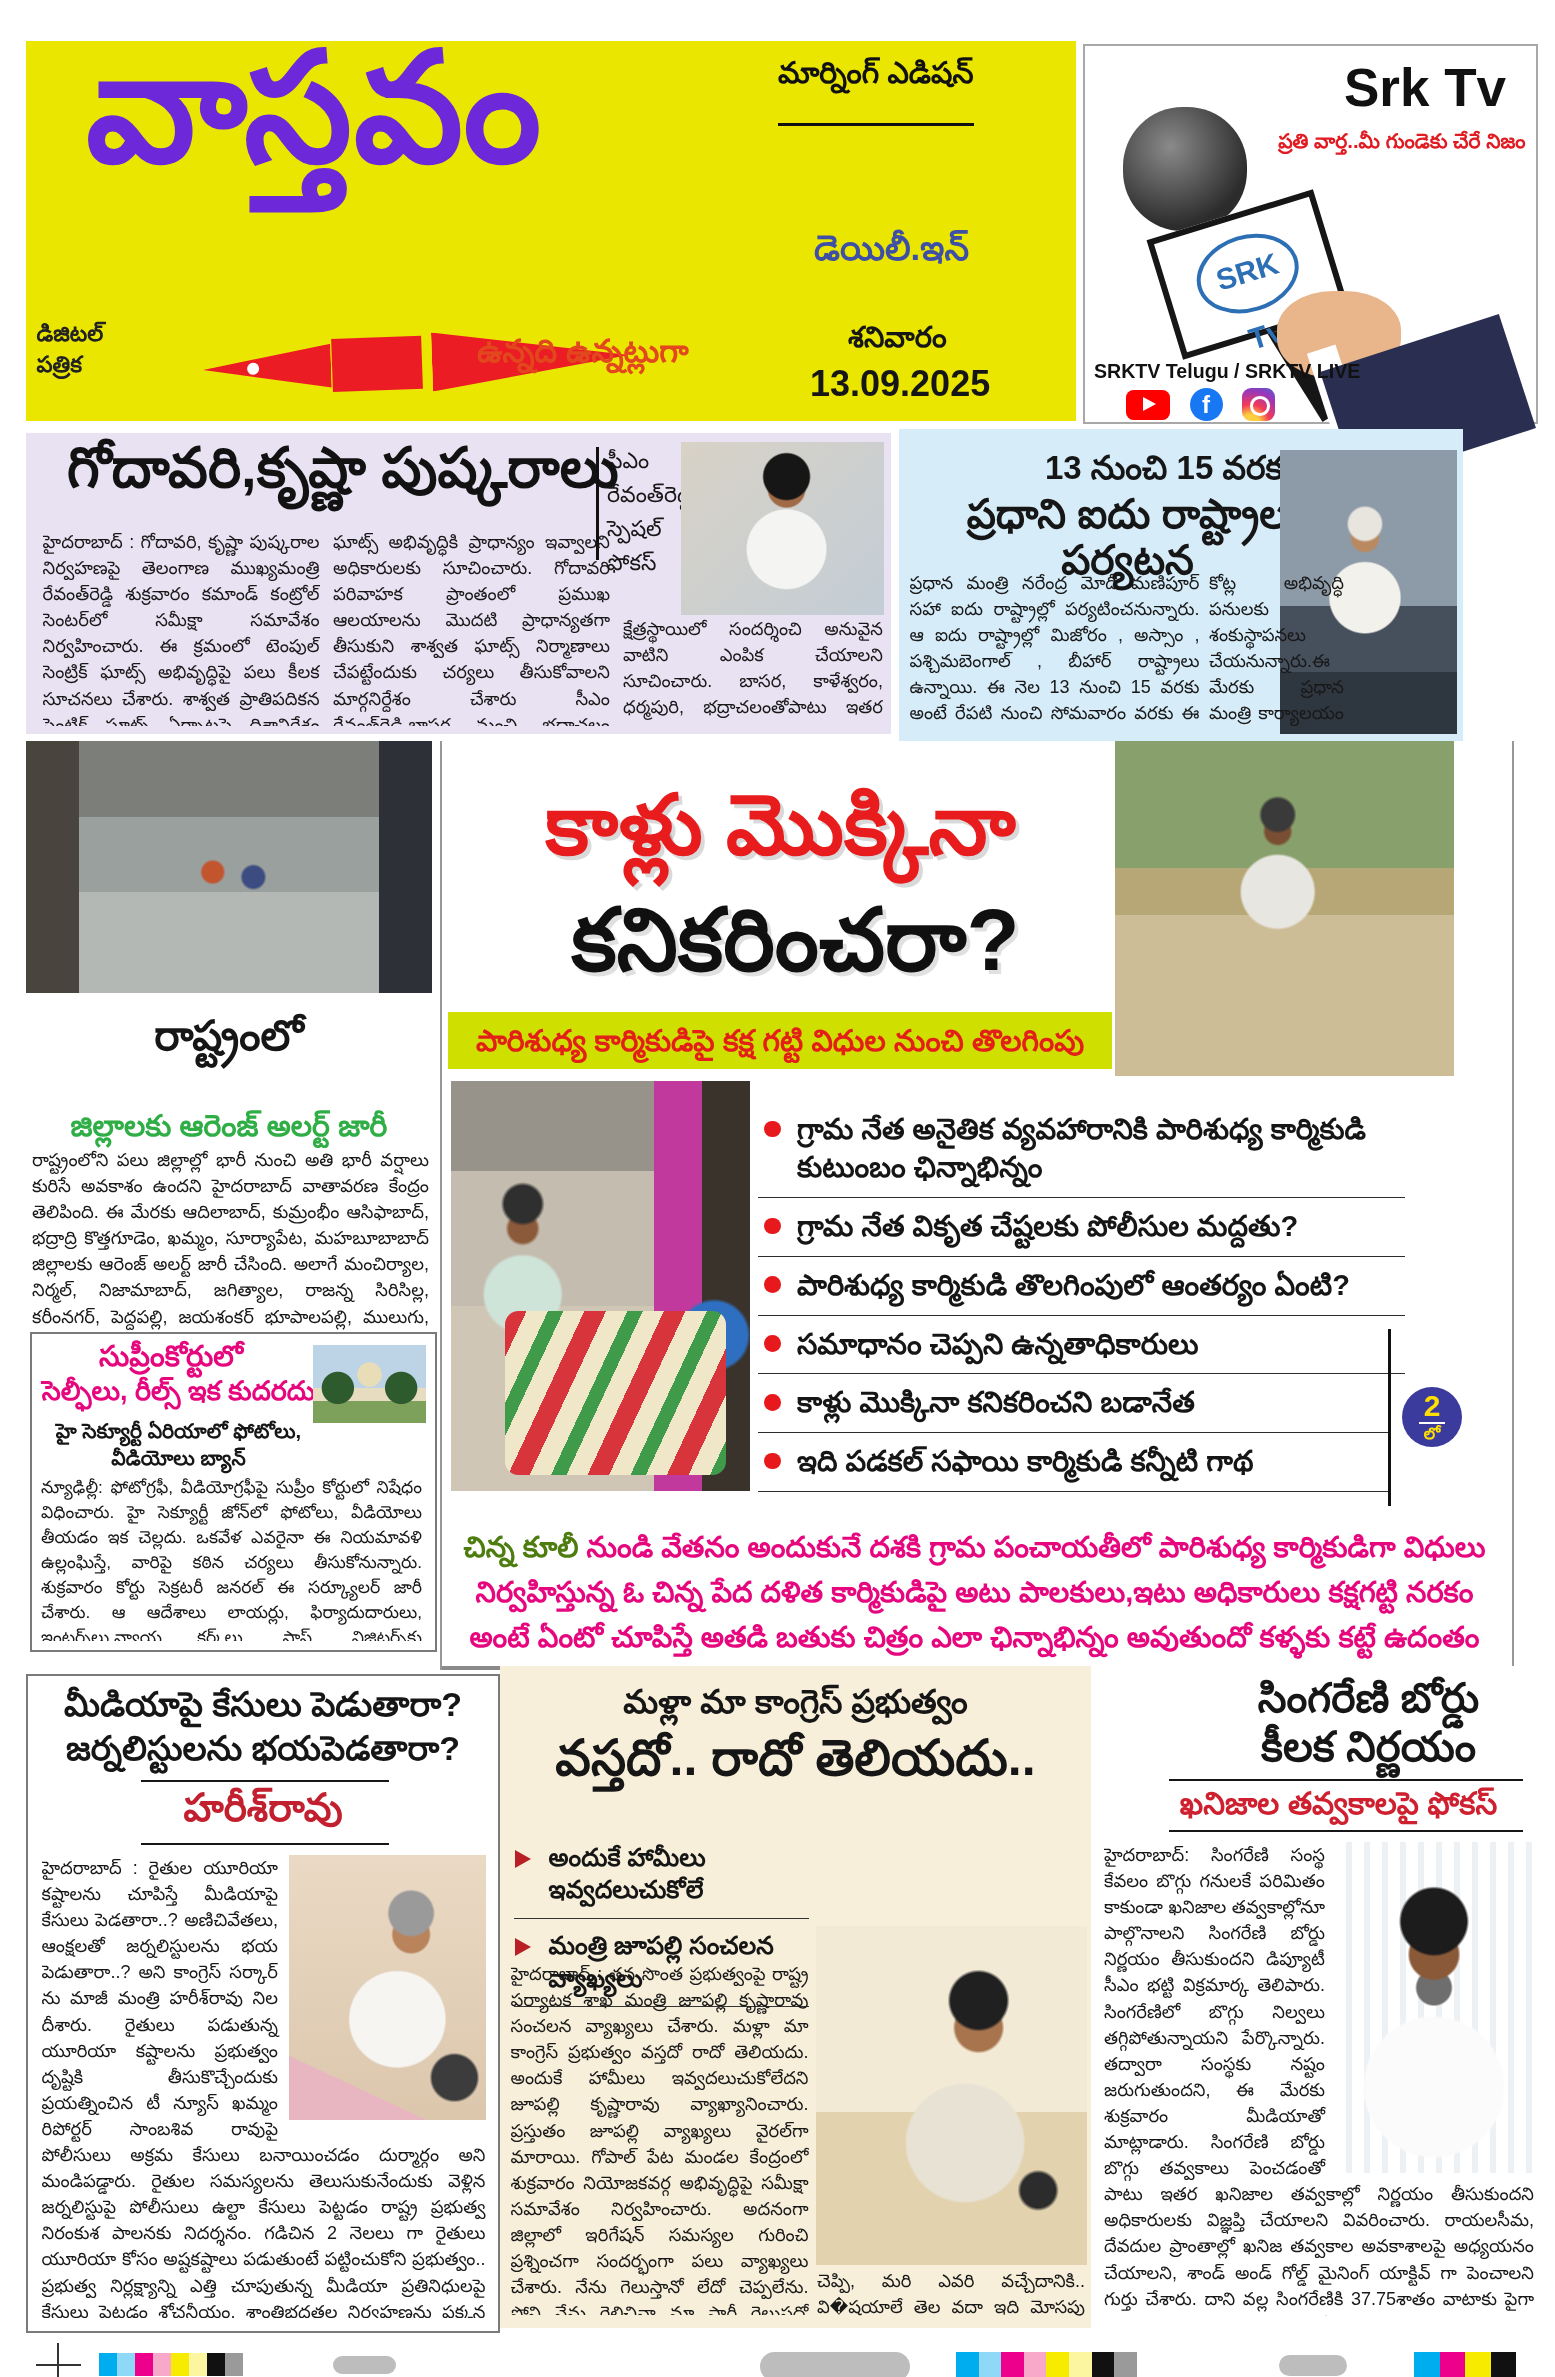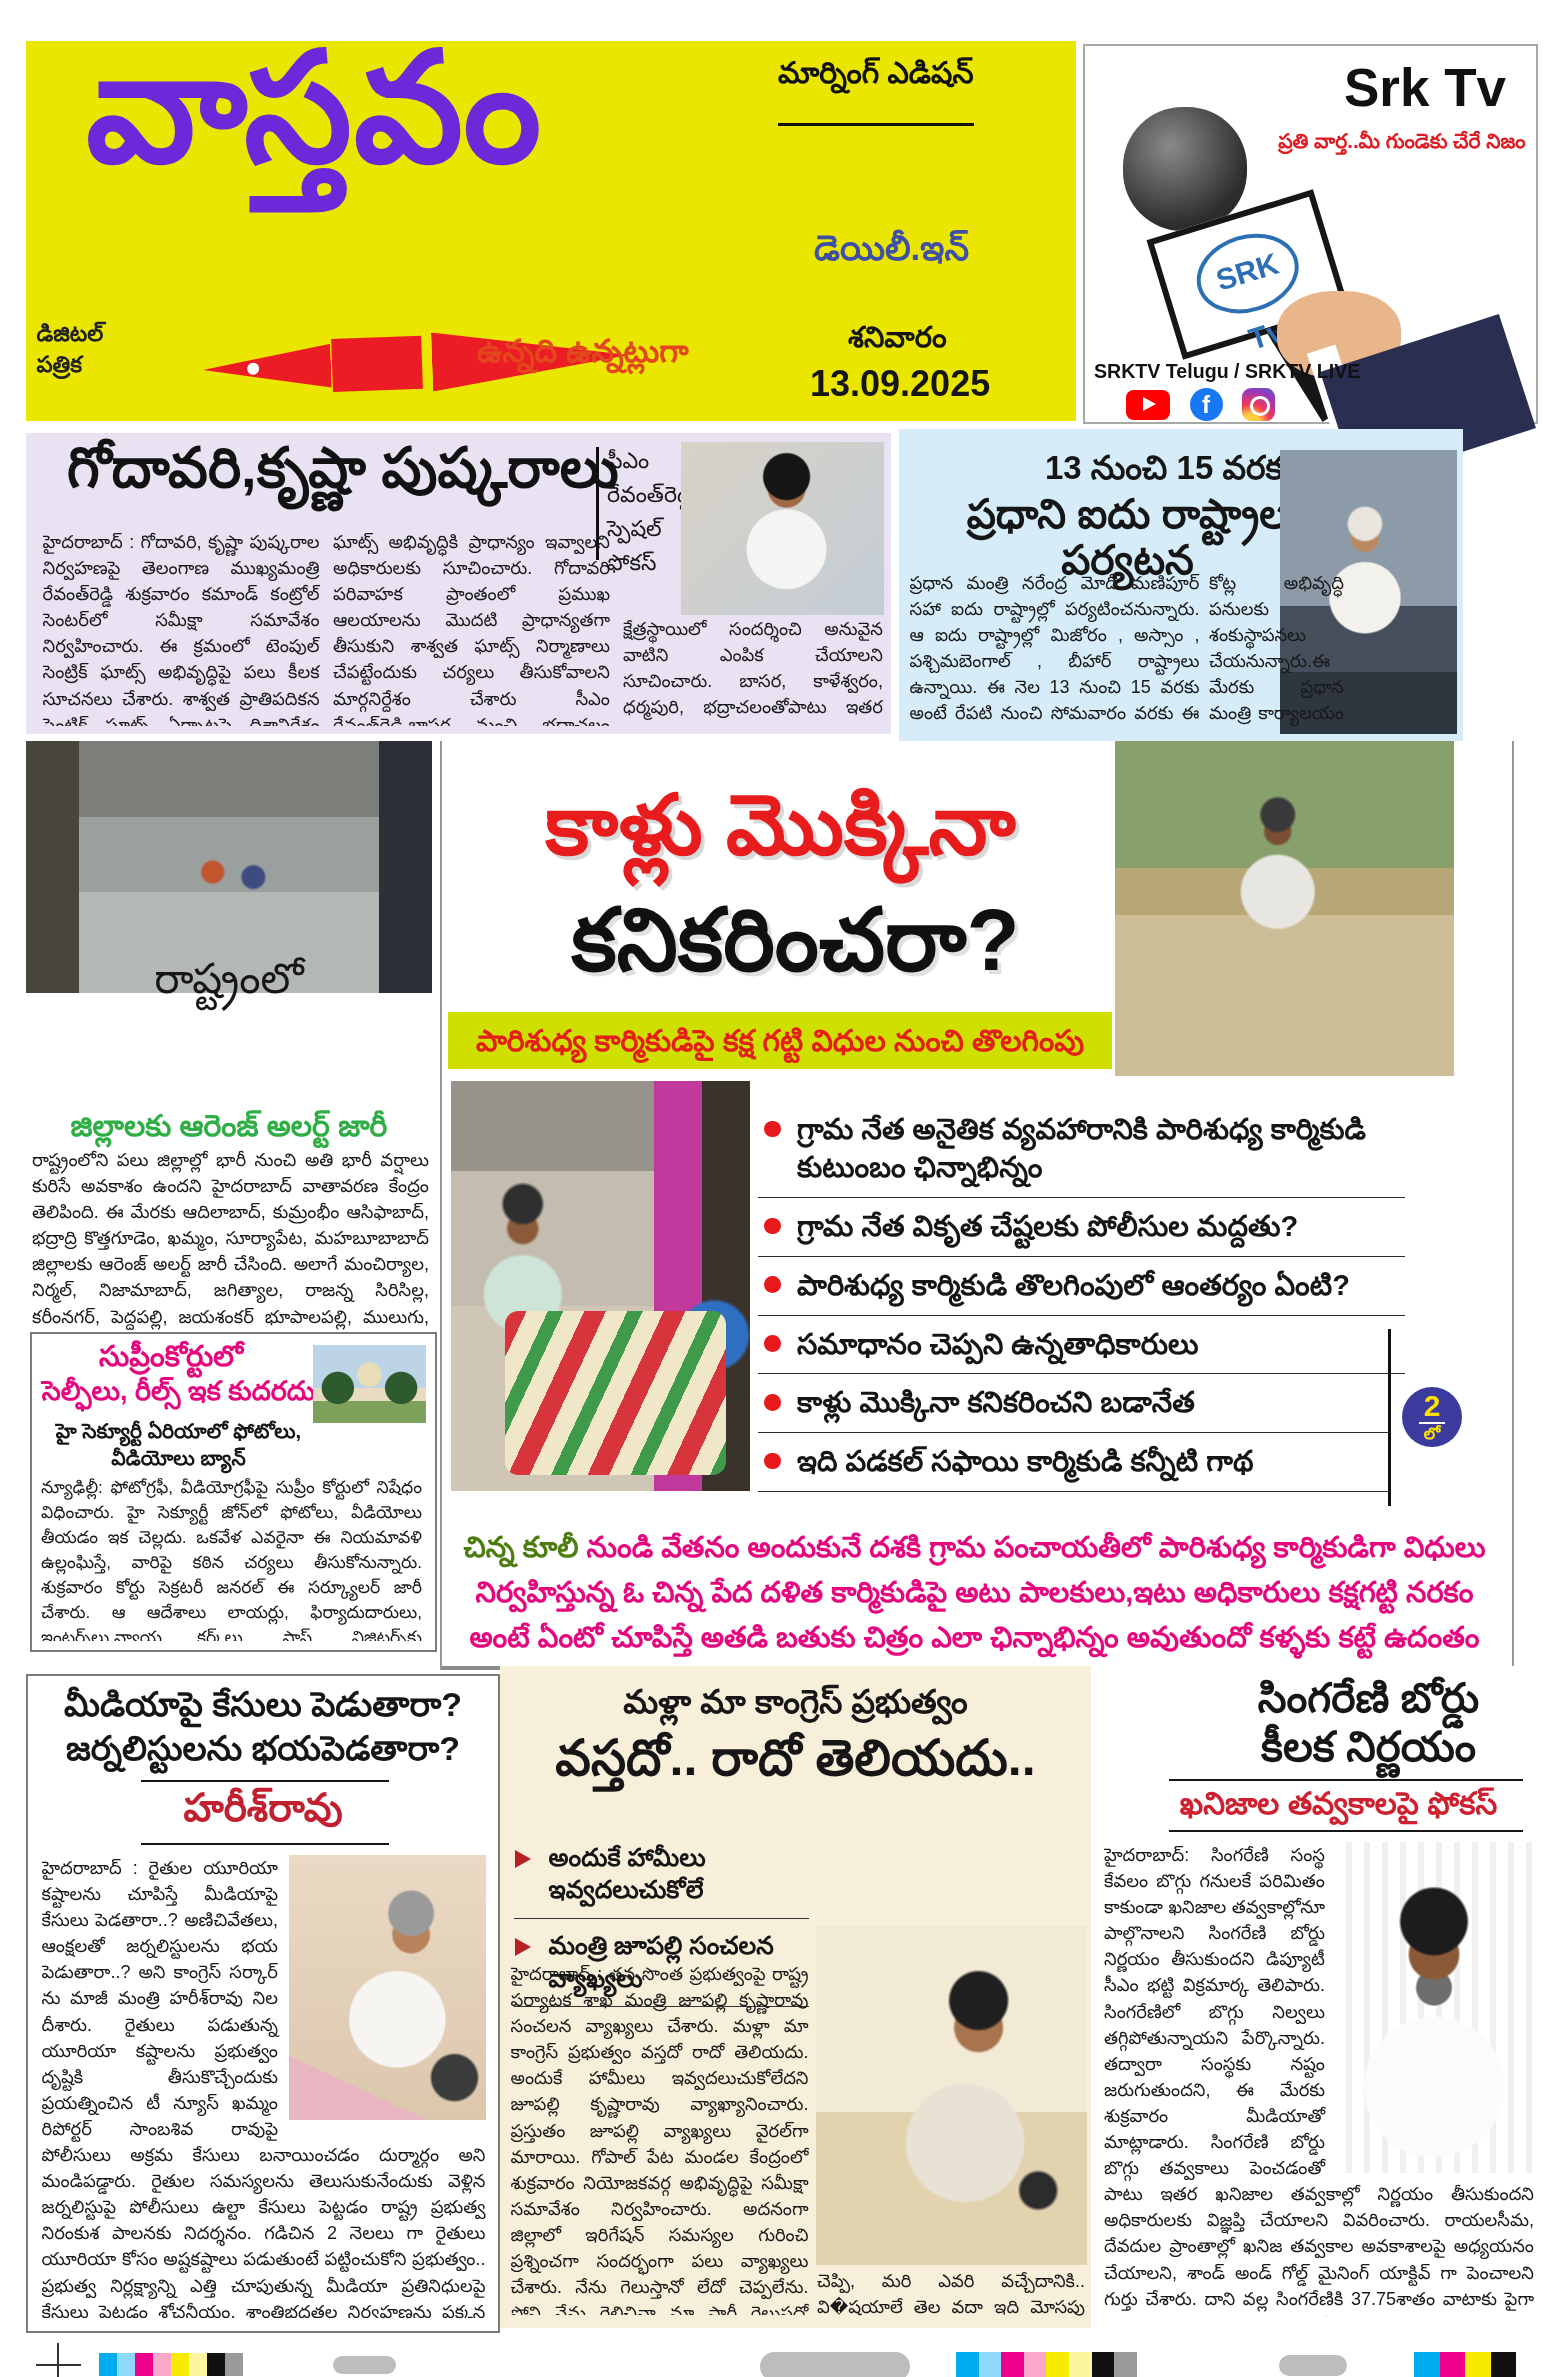--- a/index.html
+++ b/index.html
@@ -49,21 +49,21 @@
   #a1{left:26px;top:433px;width:865px;height:301px;background:#e9e2f3;}
   #a1-head{left:41px;top:1.5px;font-size:56px;font-weight:800;color:#121212;}
   #a1-capline{left:570px;top:13.5px;width:3px;height:113px;background:#111;}
   #a1-cap{left:581px;top:10.5px;width:72px;font-size:22px;font-weight:normal;line-height:1.55;}
   .a1col{top:96px;width:277px;height:197px;}
   
   #a2{left:899px;top:429px;width:564px;height:312px;background:#d6ecf8;}
   #a2-kick{left:60px;top:19.6px;width:421px;font-size:33px;font-weight:800;text-align:center;}
   #a2-head{left:3px;top:63px;width:451px;font-size:41px;font-weight:800;text-align:center;line-height:1.12;}
   
-  #rain-h1{left:26px;top:955px;width:406px;font-size:42px;font-weight:400;text-align:center;}
+  #rain-h1{left:26px;top:1012px;width:406px;font-size:42px;font-weight:700;text-align:center;}
   #rain-h2{left:26px;top:1052px;width:406px;font-size:42px;font-weight:800;text-align:center;}
   #rain-sub{left:26px;top:1109px;width:406px;font-size:30px;font-weight:800;color:#2fae46;text-align:center;}
   #rain-body{left:32px;top:1147px;width:397px;height:242px;}
   
   #sc{left:30px;top:1332px;width:403px;height:316px;border:2.3px solid #7a7a7a;background:#fff;}
   #sc-h1{left:7.5px;top:6px;width:263px;font-size:29px;font-weight:800;color:#e6067e;text-align:center;}
   #sc-h2{left:0px;top:42px;width:293px;font-size:27px;font-weight:800;color:#e6067e;text-align:center;}
   #sc-sub{left:7.5px;top:84px;width:278px;font-size:20.3px;font-weight:800;text-align:center;line-height:1.35;}
   #sc-body{left:9px;top:141px;width:381px;height:166px;font-size:17.3px;}
   

